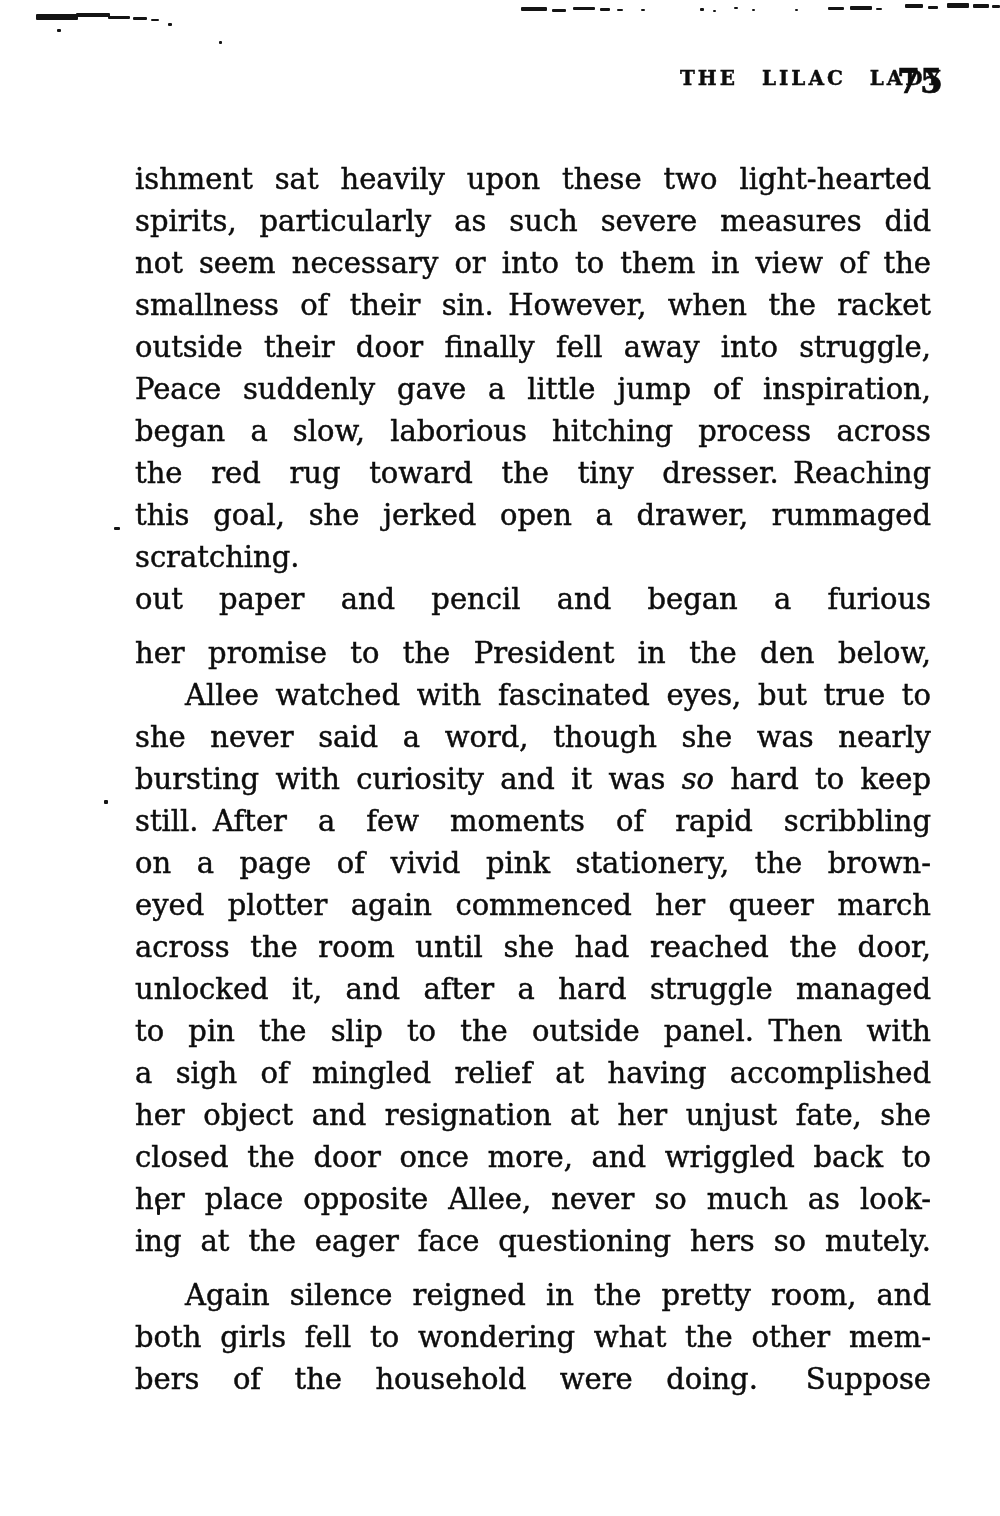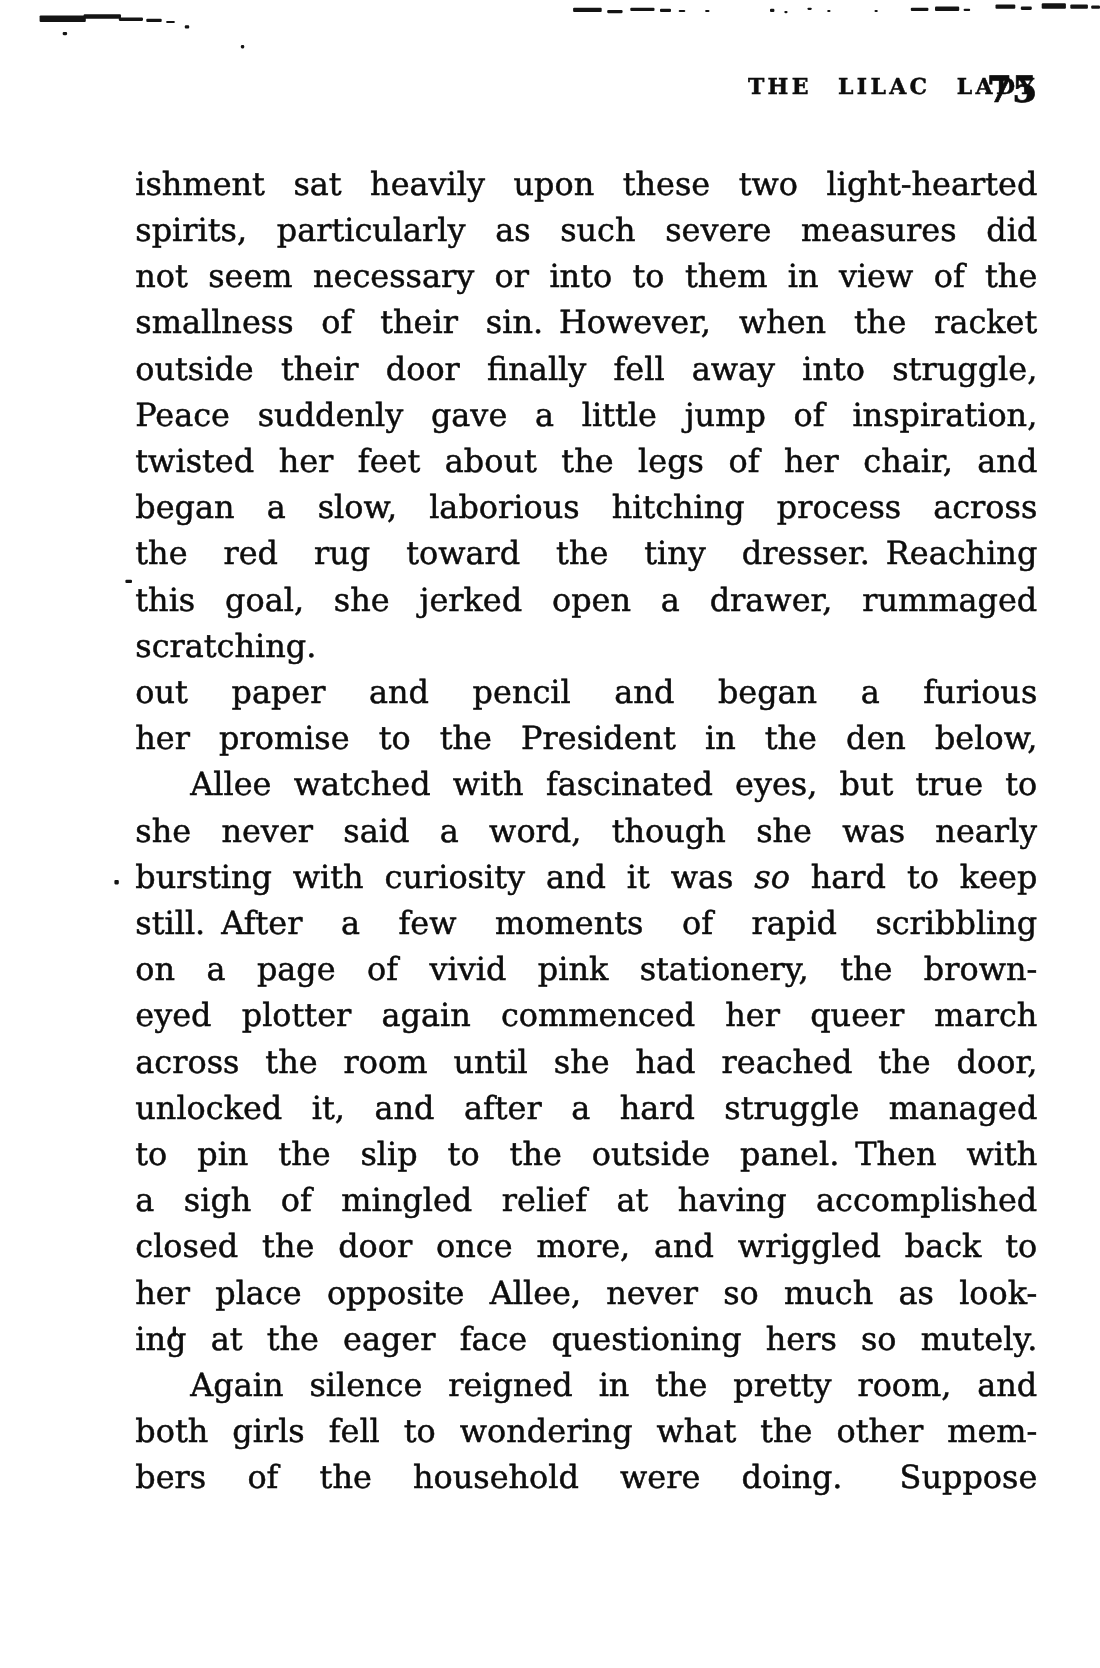--- a/index.html
+++ b/index.html
@@ -43,21 +43,21 @@
   }
   .body-text {
     position: absolute;
     top: 146px;
     left: 123px;
     width: 820px;
     font-size: 29px;
     line-height: 42px;
     -webkit-text-stroke: 0.45px;
   }
-  .paragraph { margin: 0; }
+  .paragraph { margin: 12px; }
   .line {
     text-align: justify;
     text-align-last: justify;
     height: 42px;
     overflow: hidden;
   }
   .line.no-justify { text-align-last: left; }
   .line.indent { text-indent: 50px; }
   .line i { font-style: italic; }
   .speck {
@@ -110,39 +110,39 @@
   </div>
 
   <div class="body-text">
       <div class="paragraph">
         <div class="line">ishment sat heavily upon these two light-hearted</div>
         <div class="line">spirits, particularly as such severe measures did</div>
         <div class="line">not seem necessary or into to them in view of the</div>
         <div class="line">smallness of their sin. However, when the racket</div>
         <div class="line">outside their door finally fell away into struggle,</div>
         <div class="line">Peace suddenly gave a little jump of inspiration,</div>
-        <div class="line">twisted her feet about the legs of her chair, and</div>
         <div class="line">began a slow, laborious hitching process across</div>
         <div class="line">the red rug toward the tiny dresser. Reaching</div>
         <div class="line">this goal, she jerked open a drawer, rummaged</div>
         <div class="line no-justify">scratching.</div>
         <div class="line">out paper and pencil and began a furious</div>
       </div>
       <div class="paragraph">
         <div class="line">her promise to the President in the den below,</div>
         <div class="line indent">Allee watched with fascinated eyes, but true to</div>
         <div class="line">she never said a word, though she was nearly</div>
         <div class="line">bursting with curiosity and it was <i>so</i> hard to keep</div>
         <div class="line">still. After a few moments of rapid scribbling</div>
         <div class="line">on a page of vivid pink stationery, the brown-</div>
         <div class="line">eyed plotter again commenced her queer march</div>
         <div class="line">across the room until she had reached the door,</div>
         <div class="line">unlocked it, and after a hard struggle managed</div>
         <div class="line">to pin the slip to the outside panel. Then with</div>
         <div class="line">a sigh of mingled relief at having accomplished</div>
+        <div class="line">her object and resignation at her unjust fate, she</div>
         <div class="line">closed the door once more, and wriggled back to</div>
         <div class="line">her place opposite Allee, never so much as look-</div>
         <div class="line">ing at the eager face questioning hers so mutely.</div>
       </div>
       <div class="paragraph">
         <div class="line indent">Again silence reigned in the pretty room, and</div>
         <div class="line">both girls fell to wondering what the other mem-</div>
         <div class="line">bers of the household were doing.  Suppose</div>
       </div>
     </div>

